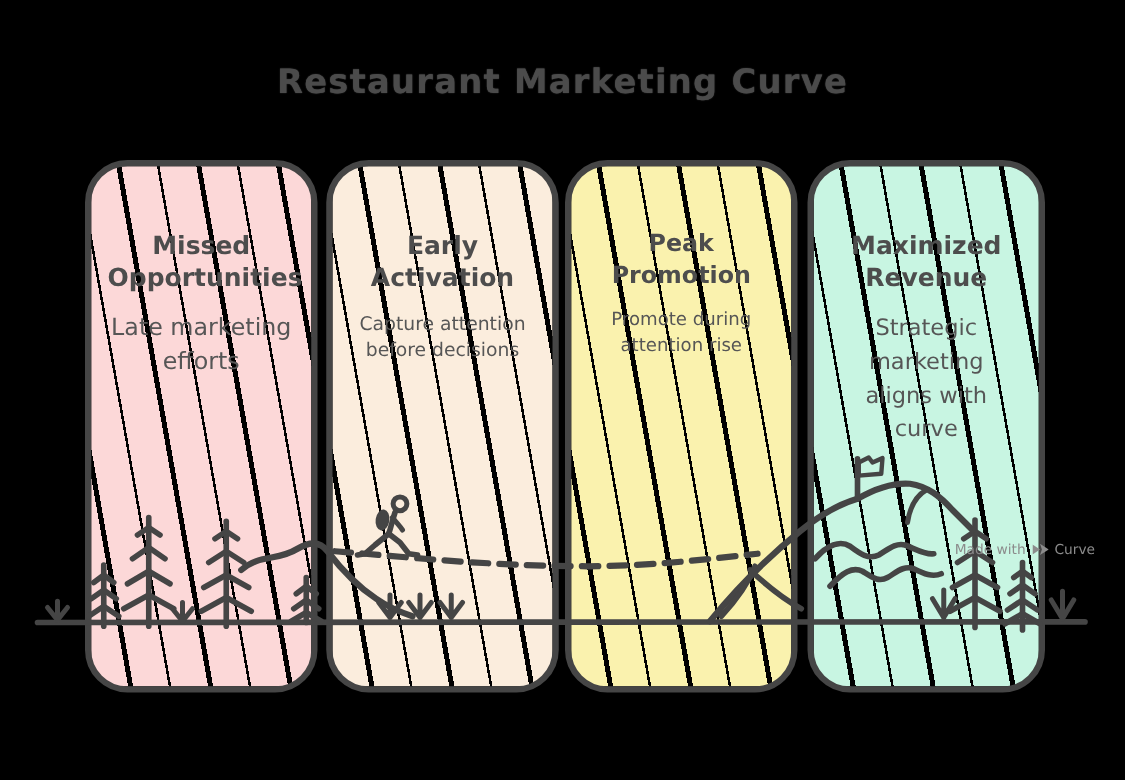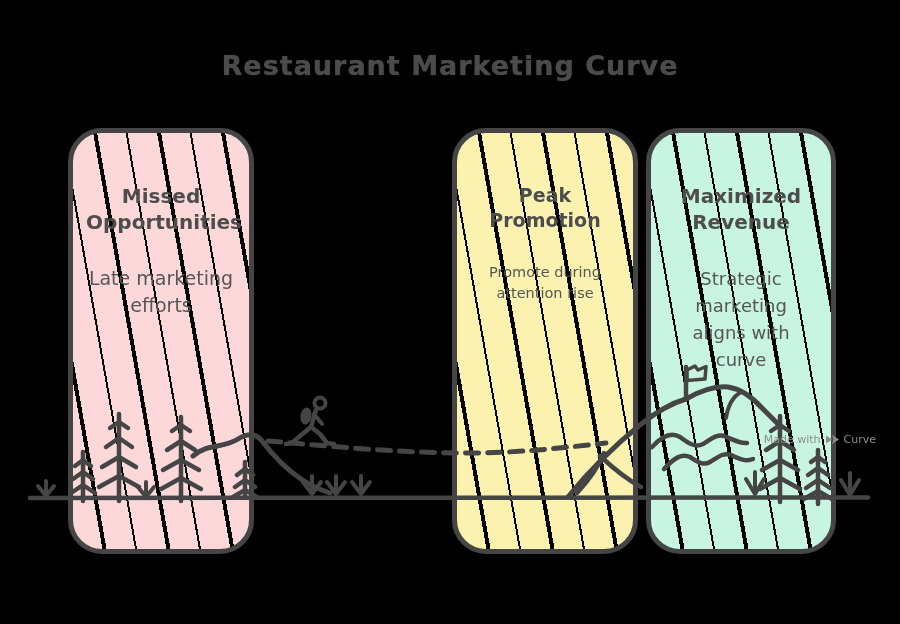--- a/index.html
+++ b/index.html
@@ -35,21 +35,21 @@
   .panel-3{left:452px;}
   .panel-4{left:646px;width:190px;}
 
   .panel-title{
     margin:50px auto 0 auto;
     font-weight:700;
     color:var(--color-heading-text,#4d4d4d);
     line-height:1.3;
   }
   .panel-subtitle{
-    margin:30px auto 0 auto;
+    margin:14px auto 0 auto;
     color:var(--color-body-text,#565656);
     line-height:1.4;
   }
   .panel-1 .panel-title{font-size:20px;max-width:150px;}
   .panel-1 .panel-subtitle{font-size:19px;max-width:150px;}
   .panel-2 .panel-title{font-size:20px;max-width:120px;}
   .panel-2 .panel-subtitle{font-size:15px;max-width:142px;}
   .panel-3 .panel-title{font-size:19px;max-width:120px;}
   .panel-3 .panel-subtitle{font-size:14.5px;max-width:122px;}
   .panel-4 .panel-title{font-size:20px;max-width:140px;}
@@ -79,20 +79,24 @@
 
 <div id="stage">
 
   <div class="diagram-title">Restaurant Marketing Curve</div>
 
   <div class="panel panel-1" style="--fill: #fcd8d8;">
     <div class="panel-title">Missed Opportunities</div>
     <div class="panel-subtitle">Late marketing efforts</div>
   </div>
 
+  <div class="panel panel-2" style="--fill: #fbeddd;">
+    <div class="panel-title">Early Activation</div>
+    <div class="panel-subtitle">Capture attention before decisions</div>
+  </div>
 
   <div class="panel panel-3" style="--fill: #faf2ae;">
     <div class="panel-title">Peak Promotion</div>
     <div class="panel-subtitle">Promote during attention rise</div>
   </div>
 
   <div class="panel panel-4" style="--fill: #c8f5e2;">
     <div class="panel-title">Maximized Revenue</div>
     <div class="panel-subtitle">Strategic marketing aligns with curve</div>
   </div>

